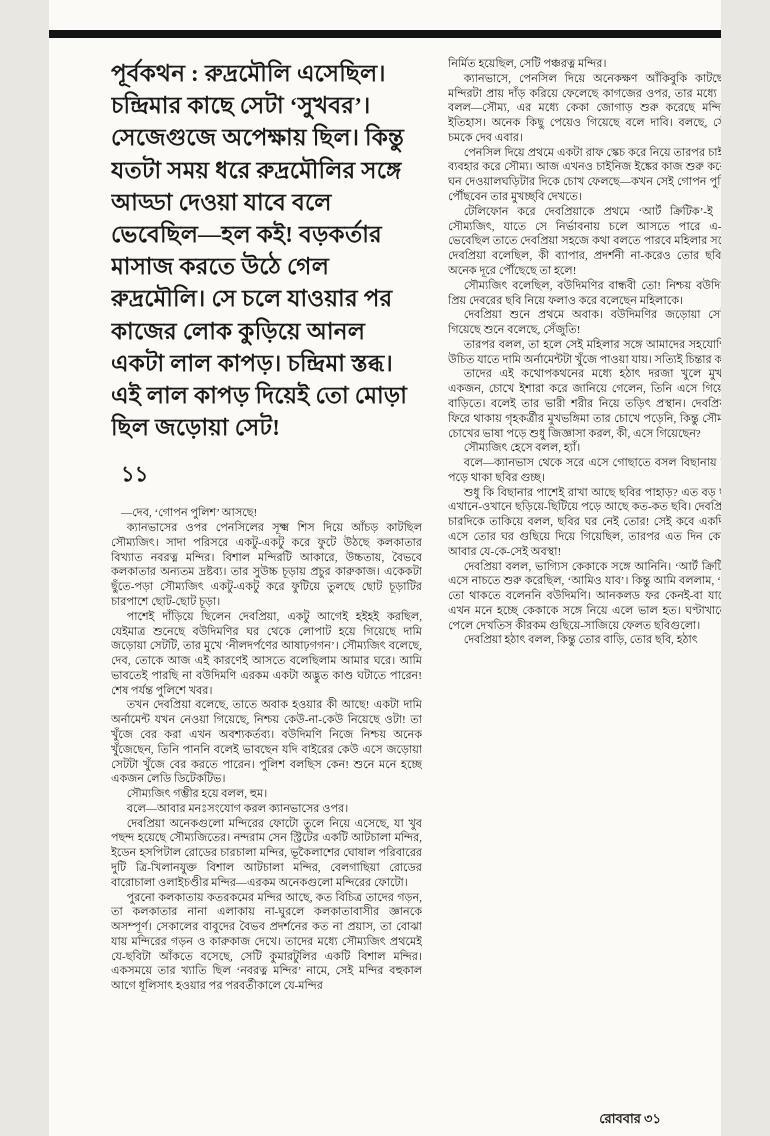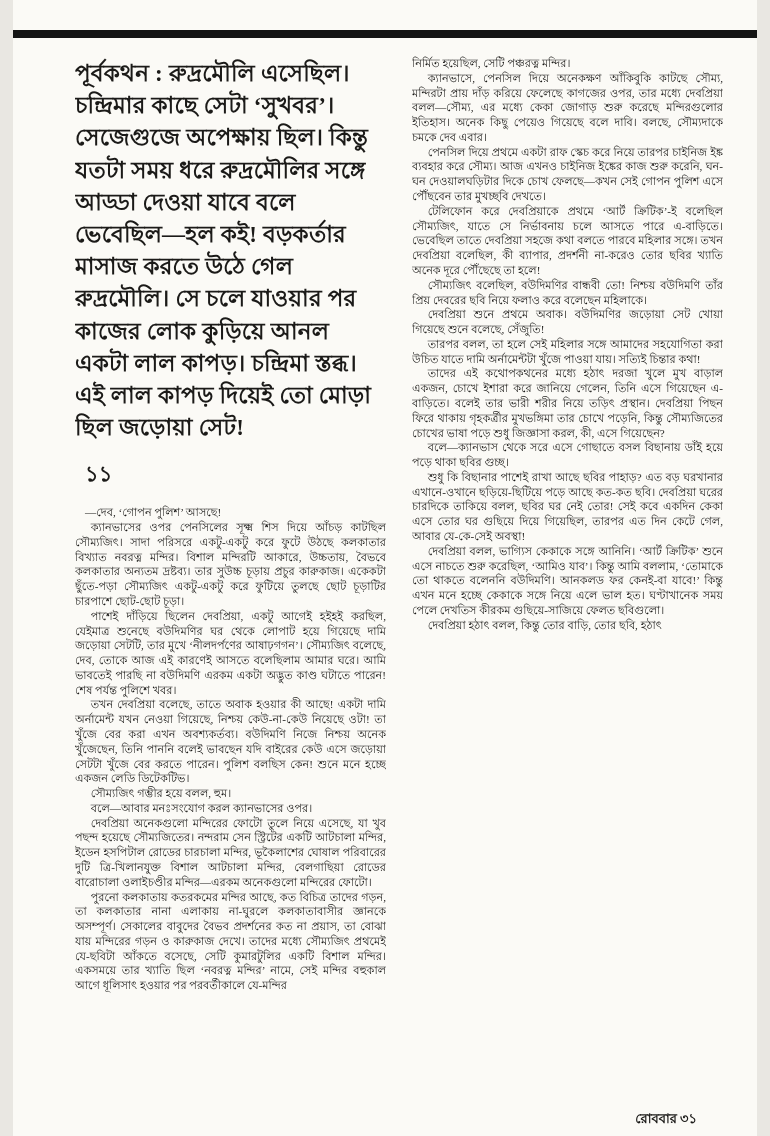--- a/index.html
+++ b/index.html
@@ -1,18 +1,18 @@
 <!DOCTYPE html>
 <html><head>
 <meta charset="utf-8">
 <style>
   html, body { margin: 0; padding: 0; background: #e9e7e2; }
   .sheet {
     position: relative;
-    width: 744px;
+    width: 672px;
     height: 1136px;
     margin: 0 auto;
     background: #fbfaf6;
     overflow: hidden;
     font-family: "Liberation Serif", "DejaVu Serif", serif;
     color: #1b1a18;
   }
   .top-edge-bar {
     position: absolute;
     top: 30px;
@@ -89,20 +89,21 @@
     <div class="col">
       <div class="body-text">
         <p style="text-indent:0">নির্মিত হয়েছিল, সেটি পঞ্চরত্ন মন্দির।</p>
         <p>ক্যানভাসে, পেনসিল দিয়ে অনেকক্ষণ আঁকিবুকি কাটছে সৌম্য, মন্দিরটা প্রায় দাঁড় করিয়ে ফেলেছে কাগজের ওপর, তার মধ্যে দেবপ্রিয়া বলল—সৌম্য, এর মধ্যে কেকা জোগাড় শুরু করেছে মন্দিরগুলোর ইতিহাস। অনেক কিছু পেয়েও গিয়েছে বলে দাবি। বলছে, সৌম্যদাকে চমকে দেব এবার।</p>
         <p>পেনসিল দিয়ে প্রথমে একটা রাফ স্কেচ করে নিয়ে তারপর চাইনিজ ইঙ্ক ব্যবহার করে সৌম্য। আজ এখনও চাইনিজ ইঙ্কের কাজ শুরু করেনি, ঘন-ঘন দেওয়ালঘড়িটার দিকে চোখ ফেলছে—কখন সেই গোপন পুলিশ এসে পৌঁছবেন তার মুখচ্ছবি দেখতে।</p>
         <p>টেলিফোন করে দেবপ্রিয়াকে প্রথমে ‘আর্ট ক্রিটিক’-ই বলেছিল সৌম্যজিৎ, যাতে সে নির্ভাবনায় চলে আসতে পারে এ-বাড়িতে। ভেবেছিল তাতে দেবপ্রিয়া সহজে কথা বলতে পারবে মহিলার সঙ্গে। তখন দেবপ্রিয়া বলেছিল, কী ব্যাপার, প্রদর্শনী না-করেও তোর ছবির খ্যাতি অনেক দূরে পৌঁছেছে তা হলে!</p>
         <p>সৌম্যজিৎ বলেছিল, বউদিমণির বান্ধবী তো! নিশ্চয় বউদিমণি তাঁর প্রিয় দেবরের ছবি নিয়ে ফলাও করে বলেছেন মহিলাকে।</p>
         <p>দেবপ্রিয়া শুনে প্রথমে অবাক। বউদিমণির জড়োয়া সেট খোয়া গিয়েছে শুনে বলেছে, সেঁজুতি!</p>
         <p>তারপর বলল, তা হলে সেই মহিলার সঙ্গে আমাদের সহযোগিতা করা উচিত যাতে দামি অর্নামেন্টটা খুঁজে পাওয়া যায়। সত্যিই চিন্তার কথা!</p>
         <p>তাদের এই কথোপকথনের মধ্যে হঠাৎ দরজা খুলে মুখ বাড়াল একজন, চোখে ইশারা করে জানিয়ে গেলেন, তিনি এসে গিয়েছেন এ-বাড়িতে। বলেই তার ভারী শরীর নিয়ে তড়িৎ প্রস্থান। দেবপ্রিয়া পিছন ফিরে থাকায় গৃহকর্ত্রীর মুখভঙ্গিমা তার চোখে পড়েনি, কিন্তু সৌম্যজিতের চোখের ভাষা পড়ে শুধু জিজ্ঞাসা করল, কী, এসে গিয়েছেন?</p>
+        <p>সৌম্যজিৎ হেসে বলল, হ্যাঁ।</p>
         <p>বলে—ক্যানভাস থেকে সরে এসে গোছাতে বসল বিছানায় ডাঁই হয়ে পড়ে থাকা ছবির গুচ্ছ।</p>
         <p>শুধু কি বিছানার পাশেই রাখা আছে ছবির পাহাড়? এত বড় ঘরখানার এখানে-ওখানে ছড়িয়ে-ছিটিয়ে পড়ে আছে কত-কত ছবি। দেবপ্রিয়া ঘরের চারদিকে তাকিয়ে বলল, ছবির ঘর নেই তোর! সেই কবে একদিন কেকা এসে তোর ঘর গুছিয়ে দিয়ে গিয়েছিল, তারপর এত দিন কেটে গেল, আবার যে-কে-সেই অবস্থা!</p>
         <p>দেবপ্রিয়া বলল, ভাগ্যিস কেকাকে সঙ্গে আনিনি। ‘আর্ট ক্রিটিক’ শুনে এসে নাচতে শুরু করেছিল, ‘আমিও যাব’। কিন্তু আমি বললাম, ‘তোমাকে তো থাকতে বলেননি বউদিমণি। আনকলড ফর কেনই-বা যাবে!’ কিন্তু এখন মনে হচ্ছে কেকাকে সঙ্গে নিয়ে এলে ভাল হত। ঘণ্টাখানেক সময় পেলে দেখতিস কীরকম গুছিয়ে-সাজিয়ে ফেলত ছবিগুলো।</p>
         <p>দেবপ্রিয়া হঠাৎ বলল, কিন্তু তোর বাড়ি, তোর ছবি, হঠাৎ</p>
       </div>
     </div>
 
   </div>
 
   <div class="footer">রোববার ৩১</div>

